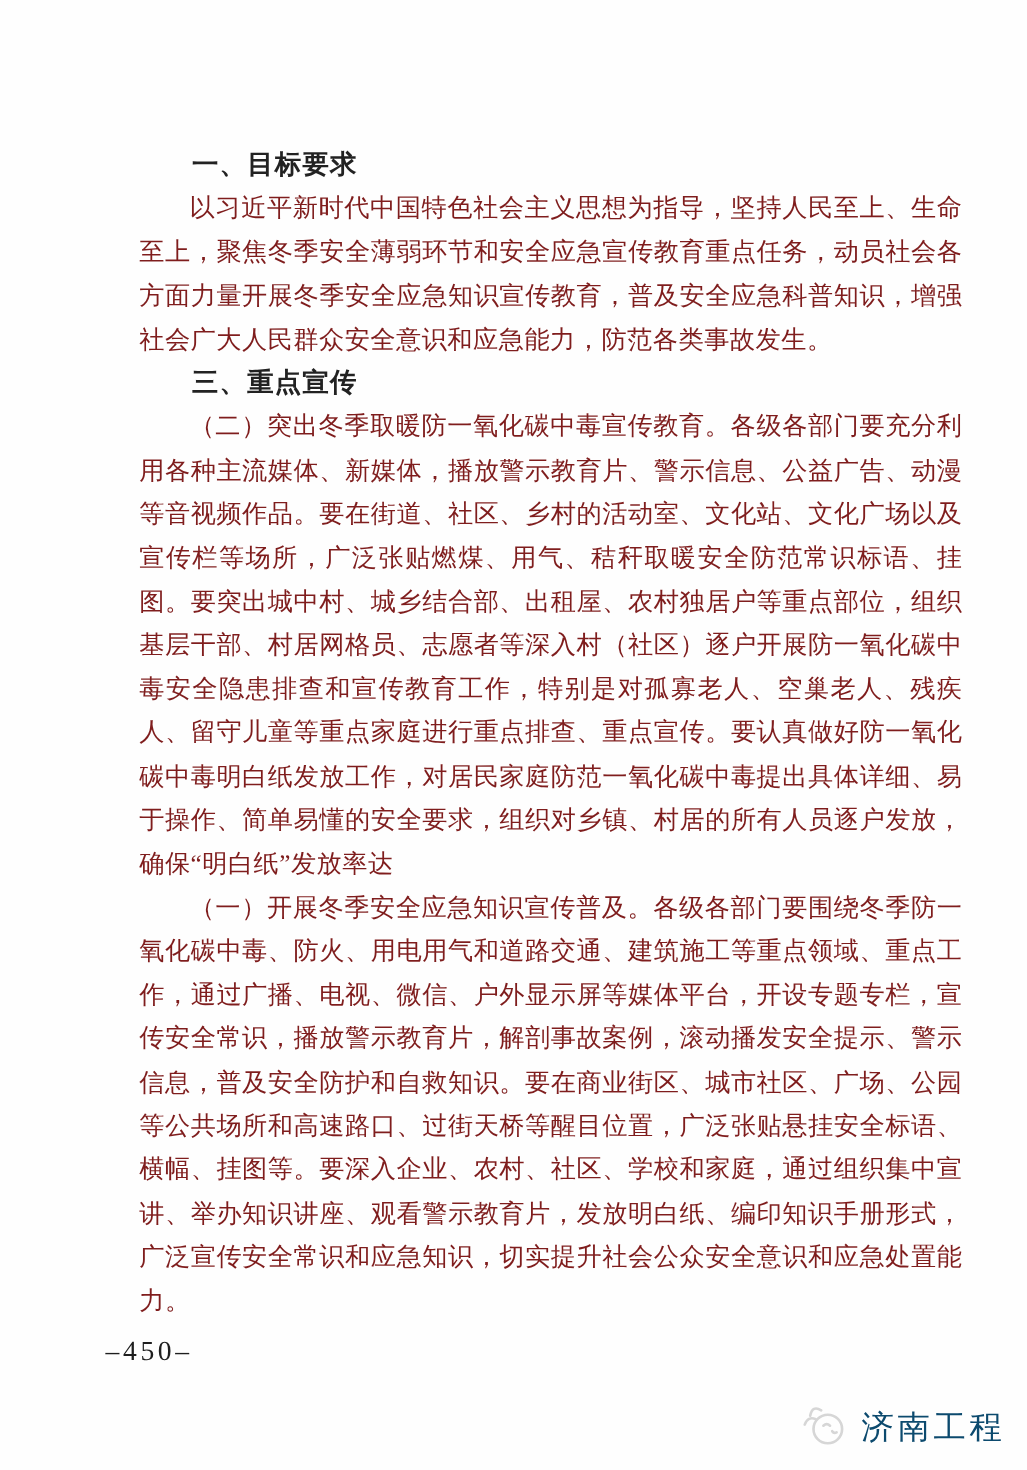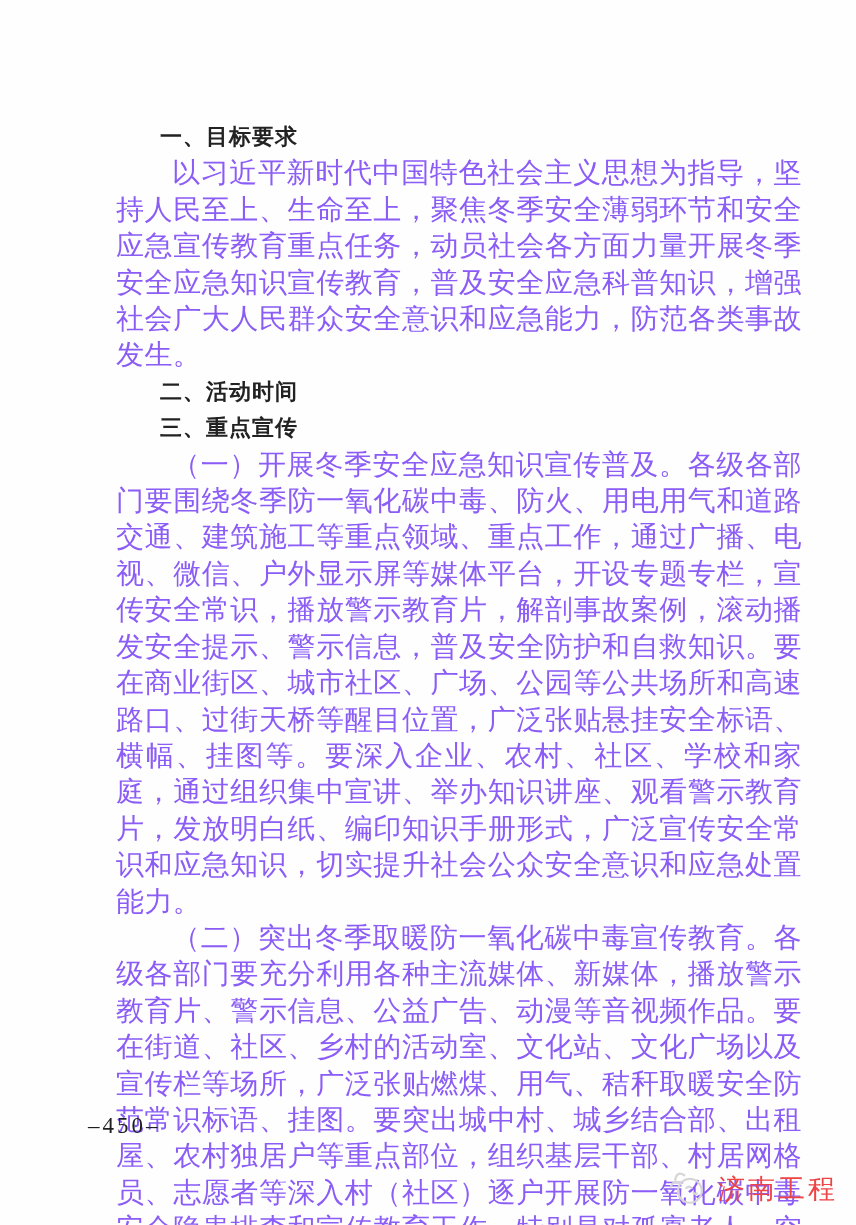--- a/index.html
+++ b/index.html
@@ -29,27 +29,27 @@
     font-weight: 700;
     font-size: 22px;
     line-height: 36.4px;
     text-indent: 2em;
     color: #222222;
     letter-spacing: 1px;
   }
   .content p {
     margin: 0;
     font-family: "Liberation Serif", serif;
-    font-size: 28px;
+    font-size: 21px;
     line-height: 36.4px;
     text-indent: 2em;
     text-align: justify;
     text-justify: inter-character;
     letter-spacing: 0.4px;
-    color: #8b5cf6;
+    color: #7f1d1d;
   }
   .page-number {
     position: absolute;
     left: 88px;
     top: 1113px;
     font-family: "Liberation Serif", serif;
     font-size: 23px;
     letter-spacing: 3px;
     color: #1e1e1e;
   }
@@ -66,39 +66,38 @@
   .watermark .logo-icon {
     width: 44px;
     height: 44px;
     flex: 0 0 auto;
   }
   .watermark .wm-text {
     font-family: "Liberation Sans", sans-serif;
     font-size: 27px;
     font-weight: 400;
     letter-spacing: 3px;
-    color: #ef4444;
+    color: #0c4a6e;
     white-space: nowrap;
   }
 </style>
 </head>
 <body>
 
 <div class="page">
 
   <main class="content">
 
     <h2>一、目标要求</h2>
     <p>以习近平新时代中国特色社会主义思想为指导，坚持人民至上、生命至上，聚焦冬季安全薄弱环节和安全应急宣传教育重点任务，动员社会各方面力量开展冬季安全应急知识宣传教育，普及安全应急科普知识，增强社会广大人民群众安全意识和应急能力，防范各类事故发生。</p>
 
-    <h2>二、活动时间</h2>
 
     <h2>三、重点宣传</h2>
+    <p>（二）突出冬季取暖防一氧化碳中毒宣传教育。各级各部门要充分利用各种主流媒体、新媒体，播放警示教育片、警示信息、公益广告、动漫等音视频作品。要在街道、社区、乡村的活动室、文化站、文化广场以及宣传栏等场所，广泛张贴燃煤、用气、秸秆取暖安全防范常识标语、挂图。要突出城中村、城乡结合部、出租屋、农村独居户等重点部位，组织基层干部、村居网格员、志愿者等深入村（社区）逐户开展防一氧化碳中毒安全隐患排查和宣传教育工作，特别是对孤寡老人、空巢老人、残疾人、留守儿童等重点家庭进行重点排查、重点宣传。要认真做好防一氧化碳中毒明白纸发放工作，对居民家庭防范一氧化碳中毒提出具体详细、易于操作、简单易懂的安全要求，组织对乡镇、村居的所有人员逐户发放，确保“明白纸”发放率达</p>
     <p>（一）开展冬季安全应急知识宣传普及。各级各部门要围绕冬季防一氧化碳中毒、防火、用电用气和道路交通、建筑施工等重点领域、重点工作，通过广播、电视、微信、户外显示屏等媒体平台，开设专题专栏，宣传安全常识，播放警示教育片，解剖事故案例，滚动播发安全提示、警示信息，普及安全防护和自救知识。要在商业街区、城市社区、广场、公园等公共场所和高速路口、过街天桥等醒目位置，广泛张贴悬挂安全标语、横幅、挂图等。要深入企业、农村、社区、学校和家庭，通过组织集中宣讲、举办知识讲座、观看警示教育片，发放明白纸、编印知识手册形式，广泛宣传安全常识和应急知识，切实提升社会公众安全意识和应急处置能力。</p>
-    <p>（二）突出冬季取暖防一氧化碳中毒宣传教育。各级各部门要充分利用各种主流媒体、新媒体，播放警示教育片、警示信息、公益广告、动漫等音视频作品。要在街道、社区、乡村的活动室、文化站、文化广场以及宣传栏等场所，广泛张贴燃煤、用气、秸秆取暖安全防范常识标语、挂图。要突出城中村、城乡结合部、出租屋、农村独居户等重点部位，组织基层干部、村居网格员、志愿者等深入村（社区）逐户开展防一氧化碳中毒安全隐患排查和宣传教育工作，特别是对孤寡老人、空巢老人、残疾人、留守儿童等重点家庭进行重点排查、重点宣传。要认真做好防一氧化碳中毒明白纸发放工作，对居民家庭防范一氧化碳中毒提出具体详细、易于操作、简单易懂的安全要求，组织对乡镇、村居的所有人员逐户发放，确保“明白纸”发放率达</p>
 
   </main>
 
   <div class="page-number">–450–</div>
 
   <div class="watermark">
     <svg class="logo-icon" viewBox="0 0 48 48" fill="none" stroke="#d6d6d6" stroke-width="2.4" stroke-linecap="round">
 
       <path d="M10 14 Q12 4 20 9"></path>
       <path d="M5 22 Q8 14 15 17"></path>

